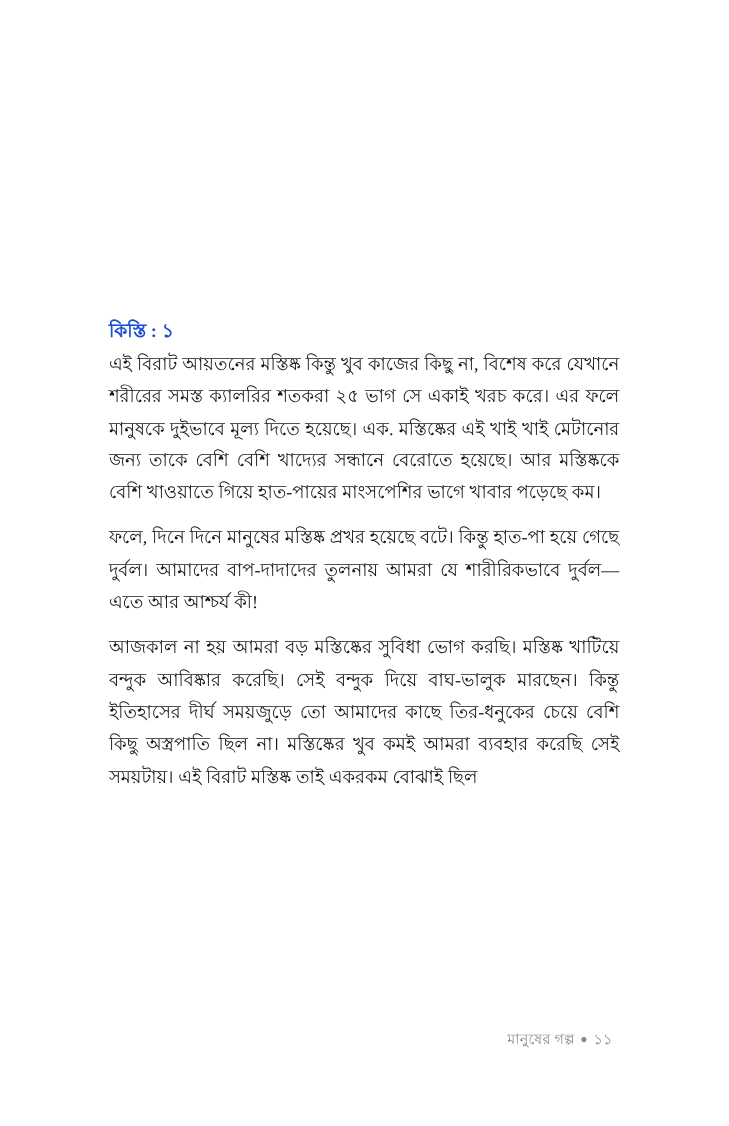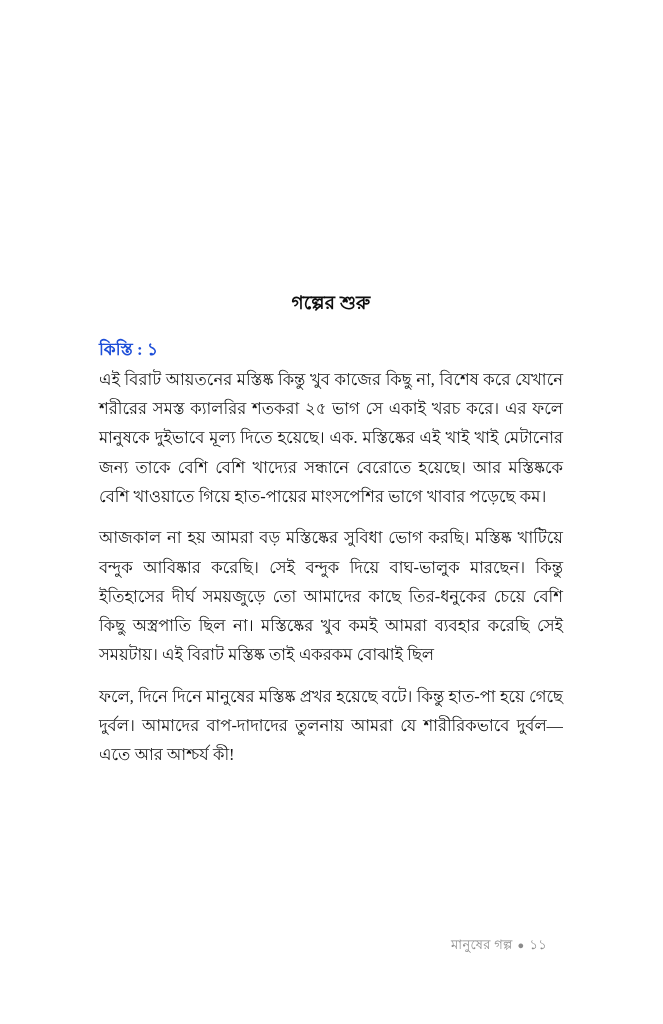--- a/index.html
+++ b/index.html
@@ -69,21 +69,21 @@
   }
 
   
   p.para + p.para {
     margin-top: 6px;
   }
 
   
   .footer {
     position: absolute;
-    right: 116px;
+    right: 106px;
     top: 936px;
     text-align: center;
     font-size: 13px;
     line-height: 1.4;
     color: #8b8b8b;
     letter-spacing: 0.3px;
     white-space: nowrap;
   }
 
   .footer .dot {
@@ -100,30 +100,29 @@
 </style>
 </head>
 <body>
 
 <div class="page">
 
   <div class="top-margin"></div>
 
   <div class="content">
 
-    <h1 class="chapter-title">গল্পের শুরু</h1>
 
     <h2 class="kisti-heading">কিস্তি : ১</h2>
 
 
     <p class="para">এই বিরাট আয়তনের মস্তিষ্ক কিন্তু খুব কাজের কিছু না, বিশেষ করে যেখানে শরীরের সমস্ত ক্যালরির শতকরা ২৫ ভাগ সে একাই খরচ করে। এর ফলে মানুষকে দুইভাবে মূল্য দিতে হয়েছে। এক. মস্তিষ্কের এই খাই খাই মেটানোর জন্য তাকে বেশি বেশি খাদ্যের সন্ধানে বেরোতে হয়েছে। আর মস্তিষ্ককে বেশি খাওয়াতে গিয়ে হাত-পায়ের মাংসপেশির ভাগে খাবার পড়েছে কম।</p>
 
+    <p class="para">ফলে, দিনে দিনে মানুষের মস্তিষ্ক প্রখর হয়েছে বটে। কিন্তু হাত-পা হয়ে গেছে দুর্বল। আমাদের বাপ-দাদাদের তুলনায় আমরা যে শারীরিকভাবে দুর্বল— এতে আর আশ্চর্য কী!</p>
+
     <p class="para">আজকাল না হয় আমরা বড় মস্তিষ্কের সুবিধা ভোগ করছি। মস্তিষ্ক খাটিয়ে বন্দুক আবিষ্কার করেছি। সেই বন্দুক দিয়ে বাঘ-ভালুক মারছেন। কিন্তু ইতিহাসের দীর্ঘ সময়জুড়ে তো আমাদের কাছে তির-ধনুকের চেয়ে বেশি কিছু অস্ত্রপাতি ছিল না। মস্তিষ্কের খুব কমই আমরা ব্যবহার করেছি সেই সময়টায়। এই বিরাট মস্তিষ্ক তাই একরকম বোঝাই ছিল</p>
-
-    <p class="para">ফলে, দিনে দিনে মানুষের মস্তিষ্ক প্রখর হয়েছে বটে। কিন্তু হাত-পা হয়ে গেছে দুর্বল। আমাদের বাপ-দাদাদের তুলনায় আমরা যে শারীরিকভাবে দুর্বল— এতে আর আশ্চর্য কী!</p>
 
   </div>
 
   <div class="footer">
     <span class="book-title">মানুষের গল্প</span><span class="dot">●</span><span class="page-no">১১</span>
   </div>
 
 </div>
 
 </body></html>

